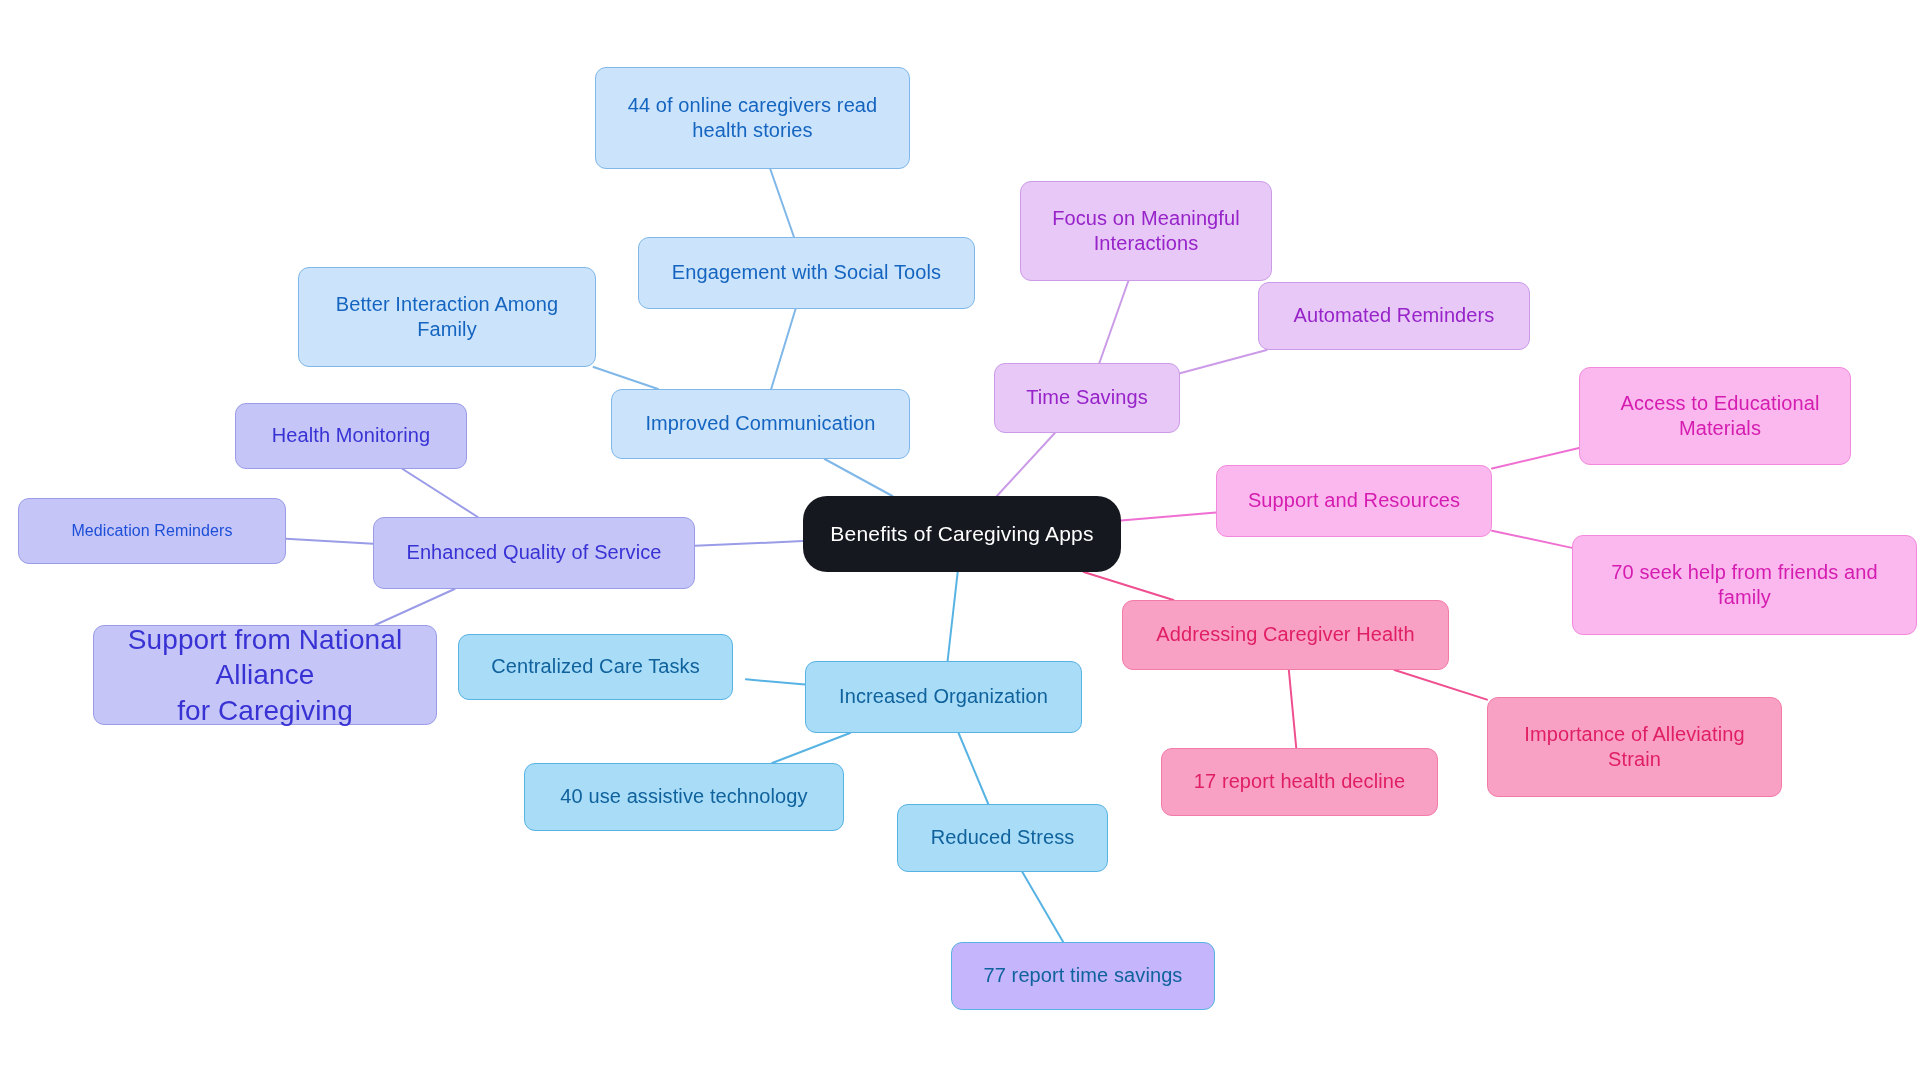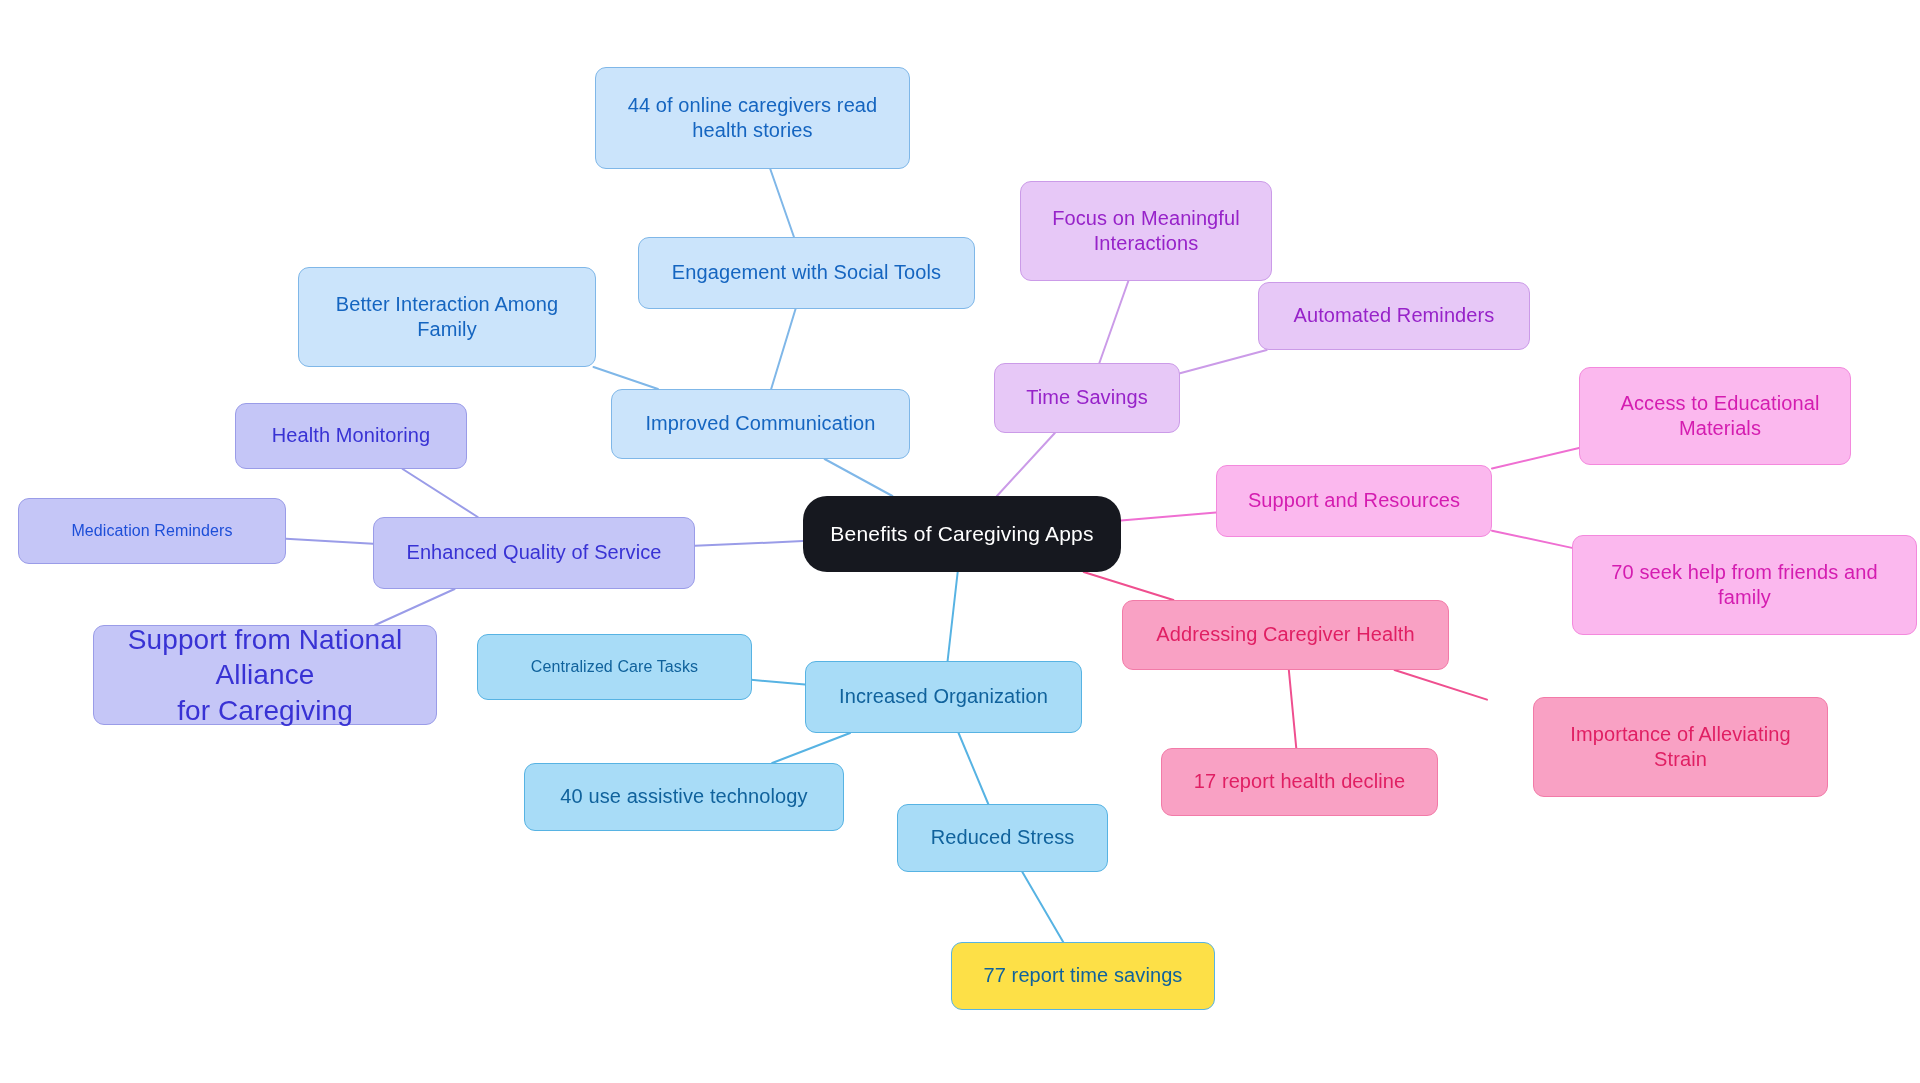--- a/index.html
+++ b/index.html
@@ -98,21 +98,21 @@
 Interactions</div>
       <div class="node" style="left: 1258px; top: 282px; width: 272px; height: 68px; background: rgb(231, 200, 247); border-color: rgb(203, 155, 232); color: rgb(151, 35, 201); font-size: 20px;">Automated Reminders</div>
       <div class="node" style="left: 994px; top: 363px; width: 186px; height: 70px; background: rgb(231, 200, 247); border-color: rgb(203, 155, 232); color: rgb(151, 35, 201); font-size: 20px;">Time Savings</div>
       <div class="node" style="left: 1579px; top: 367px; width: 272px; height: 98px; background: rgb(251, 184, 238); border-color: rgb(243, 137, 221); color: rgb(212, 28, 176); font-size: 20px; padding-left: 24px;">Access to Educational
 Materials</div>
       <div class="node" style="left: 1216px; top: 465px; width: 276px; height: 72px; background: rgb(251, 184, 238); border-color: rgb(243, 137, 221); color: rgb(212, 28, 176); font-size: 20px;">Support and Resources</div>
       <div class="node" style="left: 1572px; top: 535px; width: 345px; height: 100px; background: rgb(251, 184, 238); border-color: rgb(243, 137, 221); color: rgb(212, 28, 176); font-size: 20px;">70 seek help from friends and
 family</div>
       <div class="node" style="left: 1122px; top: 600px; width: 327px; height: 70px; background: rgb(249, 161, 196); border-color: rgb(242, 123, 168); color: rgb(224, 31, 99); font-size: 20px;">Addressing Caregiver Health</div>
       <div class="node" style="left: 1161px; top: 748px; width: 277px; height: 68px; background: rgb(249, 161, 196); border-color: rgb(242, 123, 168); color: rgb(224, 31, 99); font-size: 20px;">17 report health decline</div>
-      <div class="node" style="left: 1487px; top: 697px; width: 295px; height: 100px; background: rgb(249, 161, 196); border-color: rgb(242, 123, 168); color: rgb(224, 31, 99); font-size: 20px; margin-left: 46px;">Importance of Alleviating
+      <div class="node" style="left: 1487px; top: 697px; width: 295px; height: 100px; background: rgb(249, 161, 196); border-color: rgb(242, 123, 168); color: rgb(224, 31, 99); font-size: 20px;">Importance of Alleviating
 Strain</div>
-      <div class="node" style="left: 477px; top: 634px; width: 275px; height: 66px; background: rgb(168, 220, 247); border-color: rgb(87, 179, 227); color: rgb(16, 98, 156); font-size: 16px;">Centralized Care Tasks</div>
+      <div class="node" style="left: 458px; top: 634px; width: 275px; height: 66px; background: rgb(168, 220, 247); border-color: rgb(87, 179, 227); color: rgb(16, 98, 156); font-size: 20px;">Centralized Care Tasks</div>
       <div class="node" style="left: 805px; top: 661px; width: 277px; height: 72px; background: rgb(168, 220, 247); border-color: rgb(87, 179, 227); color: rgb(16, 98, 156); font-size: 20px;">Increased Organization</div>
       <div class="node" style="left: 524px; top: 763px; width: 320px; height: 68px; background: rgb(168, 220, 247); border-color: rgb(87, 179, 227); color: rgb(16, 98, 156); font-size: 20px;">40 use assistive technology</div>
       <div class="node" style="left: 897px; top: 804px; width: 211px; height: 68px; background: rgb(168, 220, 247); border-color: rgb(87, 179, 227); color: rgb(16, 98, 156); font-size: 20px;">Reduced Stress</div>
-      <div class="node" style="left: 951px; top: 942px; width: 264px; height: 68px; background: #fde047; border-color: rgb(87, 179, 227); color: rgb(16, 98, 156); font-size: 20px;">77 report time savings</div>
+      <div class="node" style="left: 951px; top: 942px; width: 264px; height: 68px; background: #c4b5fd; border-color: rgb(87, 179, 227); color: rgb(16, 98, 156); font-size: 20px;">77 report time savings</div>
     </div>
 </div>
 
 </body></html>

